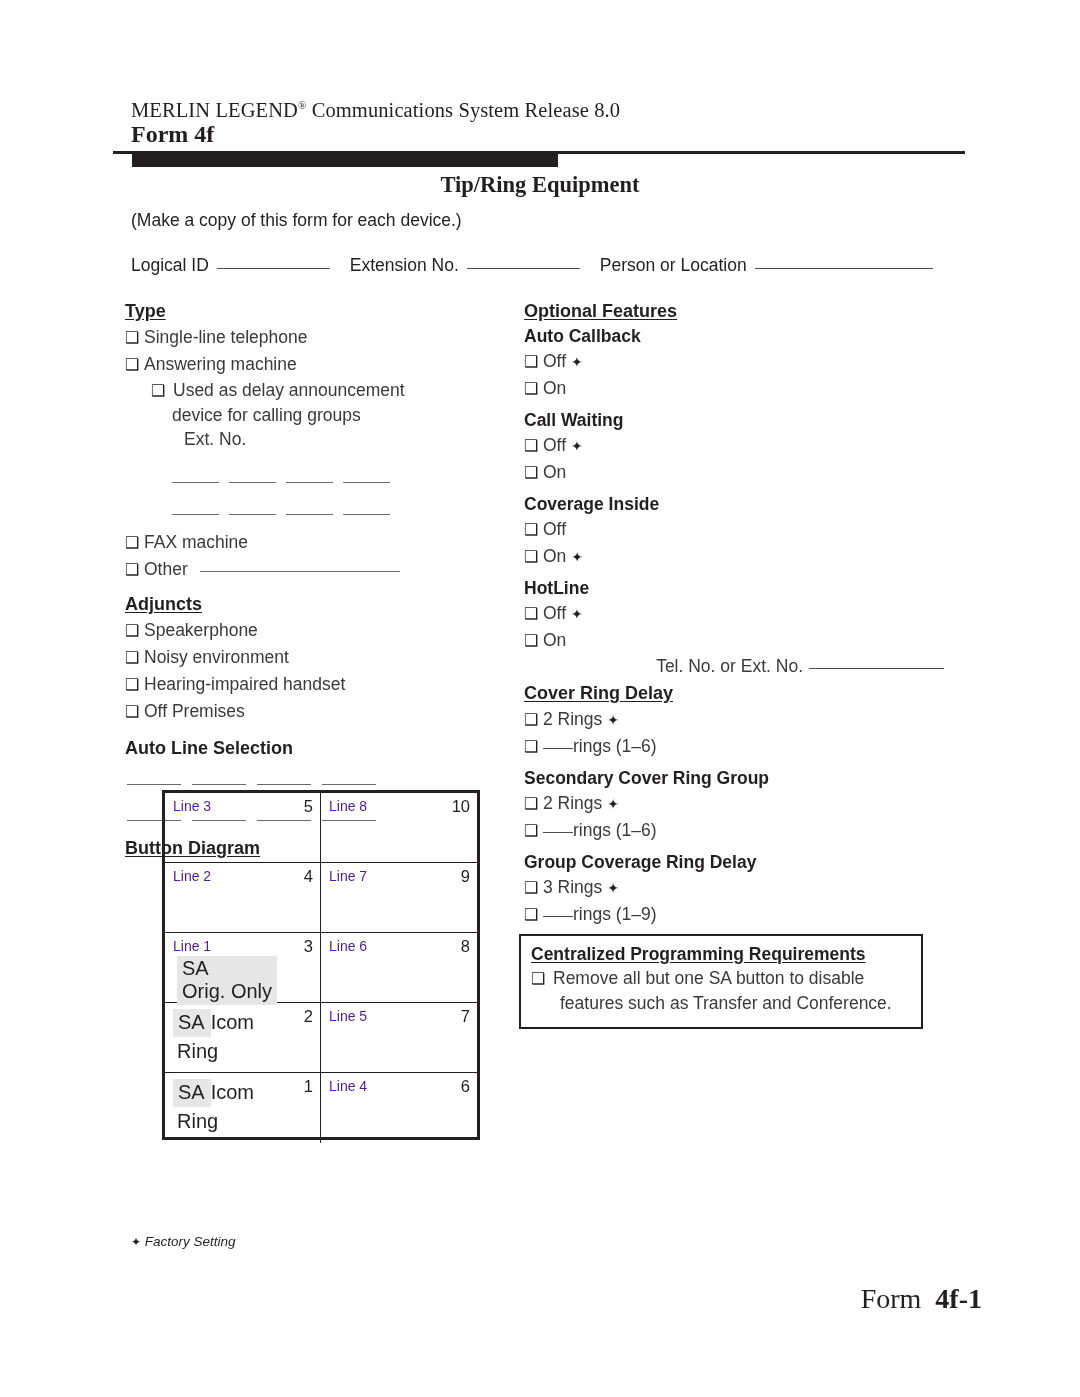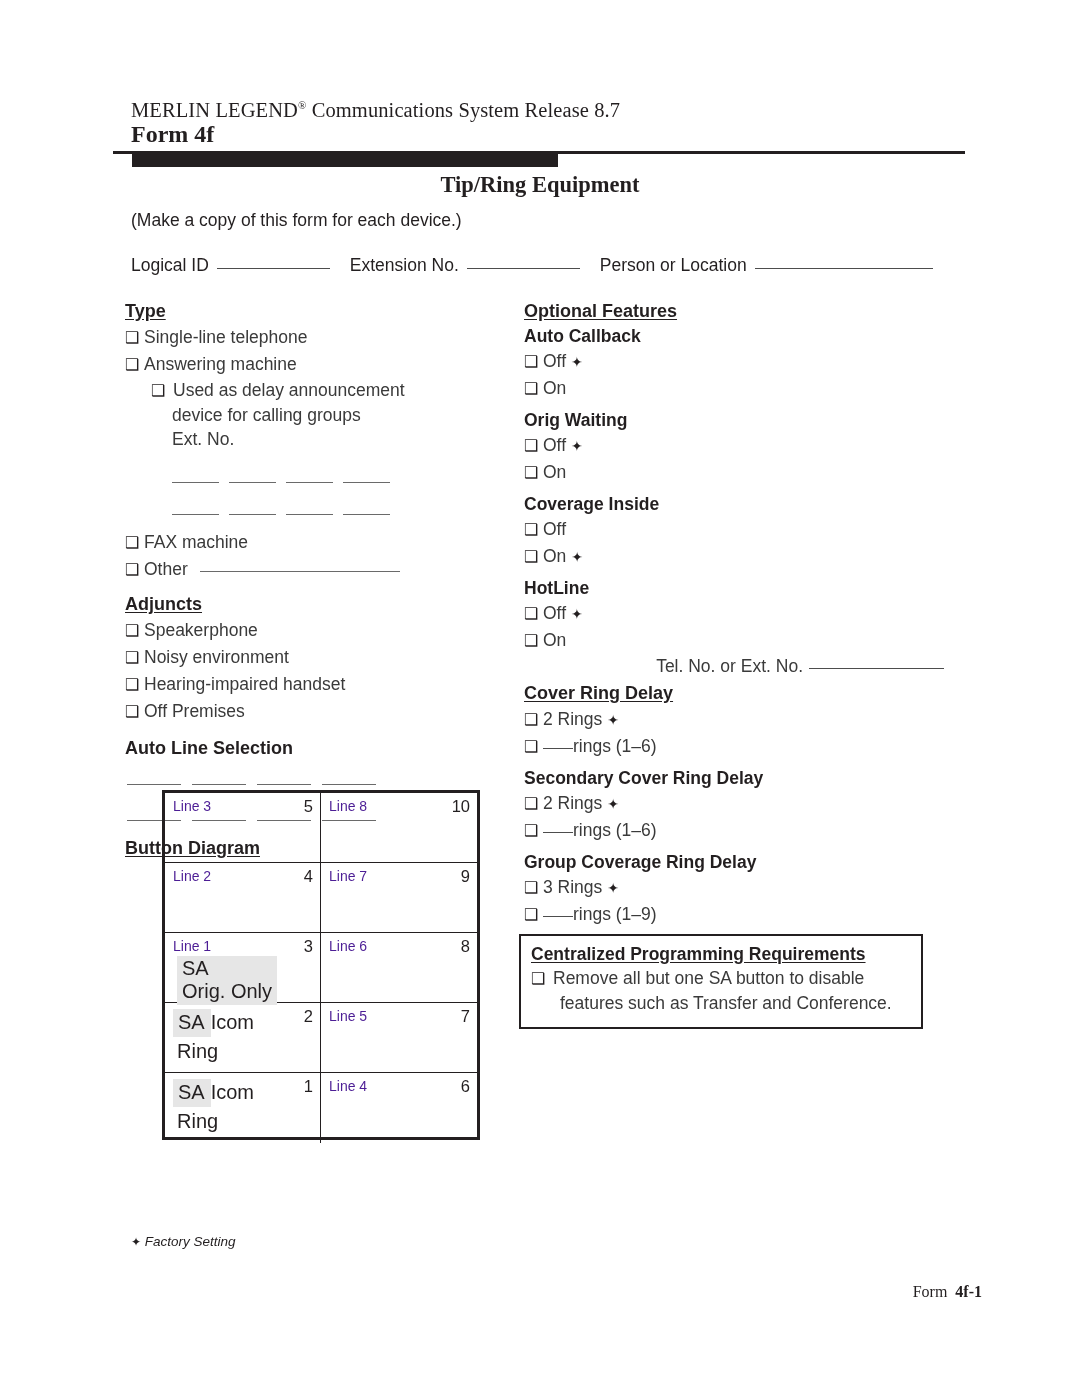--- a/index.html
+++ b/index.html
@@ -277,31 +277,31 @@
     font-size: 13.5px;
     font-style: italic;
     color: #231f20;
     white-space: nowrap;
   }
   .factory .d { font-style: normal; font-size: 12px; }
   .footer-form {
     position: absolute;
     right: 98px; top: 1283px;
     font-family: "Liberation Serif", serif;
-    font-size: 16px;
+    font-size: 28px;
     white-space: nowrap;
   }
   .footer-form b { font-weight: bold; }
 </style>
 </head>
 <body>
 
 <div class="page">
 
-  <div class="hdr-sys"><span>MERLIN LEGEND</span><sup>®</sup><span> Communications System Release 8.7</span></div>
+  <div class="hdr-sys"><span>MERLIN LEGEND</span><sup>®</sup><span> Communications System Release 8.0</span></div>
 
   <div class="hdr-form">Form 4f</div>
 
   <div class="rule-thin"></div>
   <div class="rule-thick"></div>
 
   <div class="doc-title">Tip/Ring Equipment</div>
   <div class="makecopy">(Make a copy of this form for each device.)</div>
 
   <div class="idline">
@@ -317,21 +317,21 @@
     </div>
 
     <div class="opt">
       <span class="cb">❑</span><span class="txt">Answering machine</span>
     </div>
 
     <div class="opt2">
       <span class="cb">❑</span><span class="txt">Used as delay announcement</span>
     </div>
     <div class="cont" style="margin-left:47px">device for calling groups</div>
-    <div class="cont" style="margin-left:47px">Ext. No.</div>
+    <div class="cont" style="margin-left:59px">Ext. No.</div>
 
     <div style="height:16px"></div>
     <div class="lines-row" style="margin-left:47px; margin-bottom:10px">
       <span class="sline" style="width:47px"></span><span class="sline" style="width:47px"></span><span class="sline" style="width:47px"></span><span class="sline" style="width:47px"></span>
     </div>
     <div class="lines-row" style="margin-left:47px; margin-bottom:8px">
       <span class="sline" style="width:47px"></span><span class="sline" style="width:47px"></span><span class="sline" style="width:47px"></span><span class="sline" style="width:47px"></span>
     </div>
 
     <div class="opt">
@@ -441,21 +441,21 @@
 
     <div class="sub-head" style="margin-top:4px">Auto Callback</div>
     <div class="opt">
       <span class="cb">❑</span><span class="txt">Off</span>
       <span class="diamond">✦</span>
     </div>
     <div class="opt">
       <span class="cb">❑</span><span class="txt">On</span>
     </div>
 
-    <div class="sub-head">Orig Waiting</div>
+    <div class="sub-head">Call Waiting</div>
     <div class="opt">
       <span class="cb">❑</span><span class="txt">Off</span>
       <span class="diamond">✦</span>
     </div>
     <div class="opt">
       <span class="cb">❑</span><span class="txt">On</span>
     </div>
 
     <div class="sub-head">Coverage Inside</div>
     <div class="opt">
@@ -479,21 +479,21 @@
     <div class="sec-head" style="margin-top:4px">Cover Ring Delay</div>
 
     <div class="opt">
       <span class="cb">❑</span><span class="txt">2 Rings</span>
       <span class="diamond">✦</span>
     </div>
     <div class="opt">
       <span class="cb">❑</span><span class="ringblank"></span><span class="txt">rings (1–6)</span>
     </div>
 
-    <div class="sub-head">Secondary Cover Ring Delay</div>
+    <div class="sub-head">Secondary Cover Ring Group</div>
     <div class="opt">
       <span class="cb">❑</span><span class="txt">2 Rings</span>
       <span class="diamond">✦</span>
     </div>
     <div class="opt">
       <span class="cb">❑</span><span class="ringblank"></span><span class="txt">rings (1–6)</span>
     </div>
 
     <div class="sub-head">Group Coverage Ring Delay</div>
     <div class="opt">

